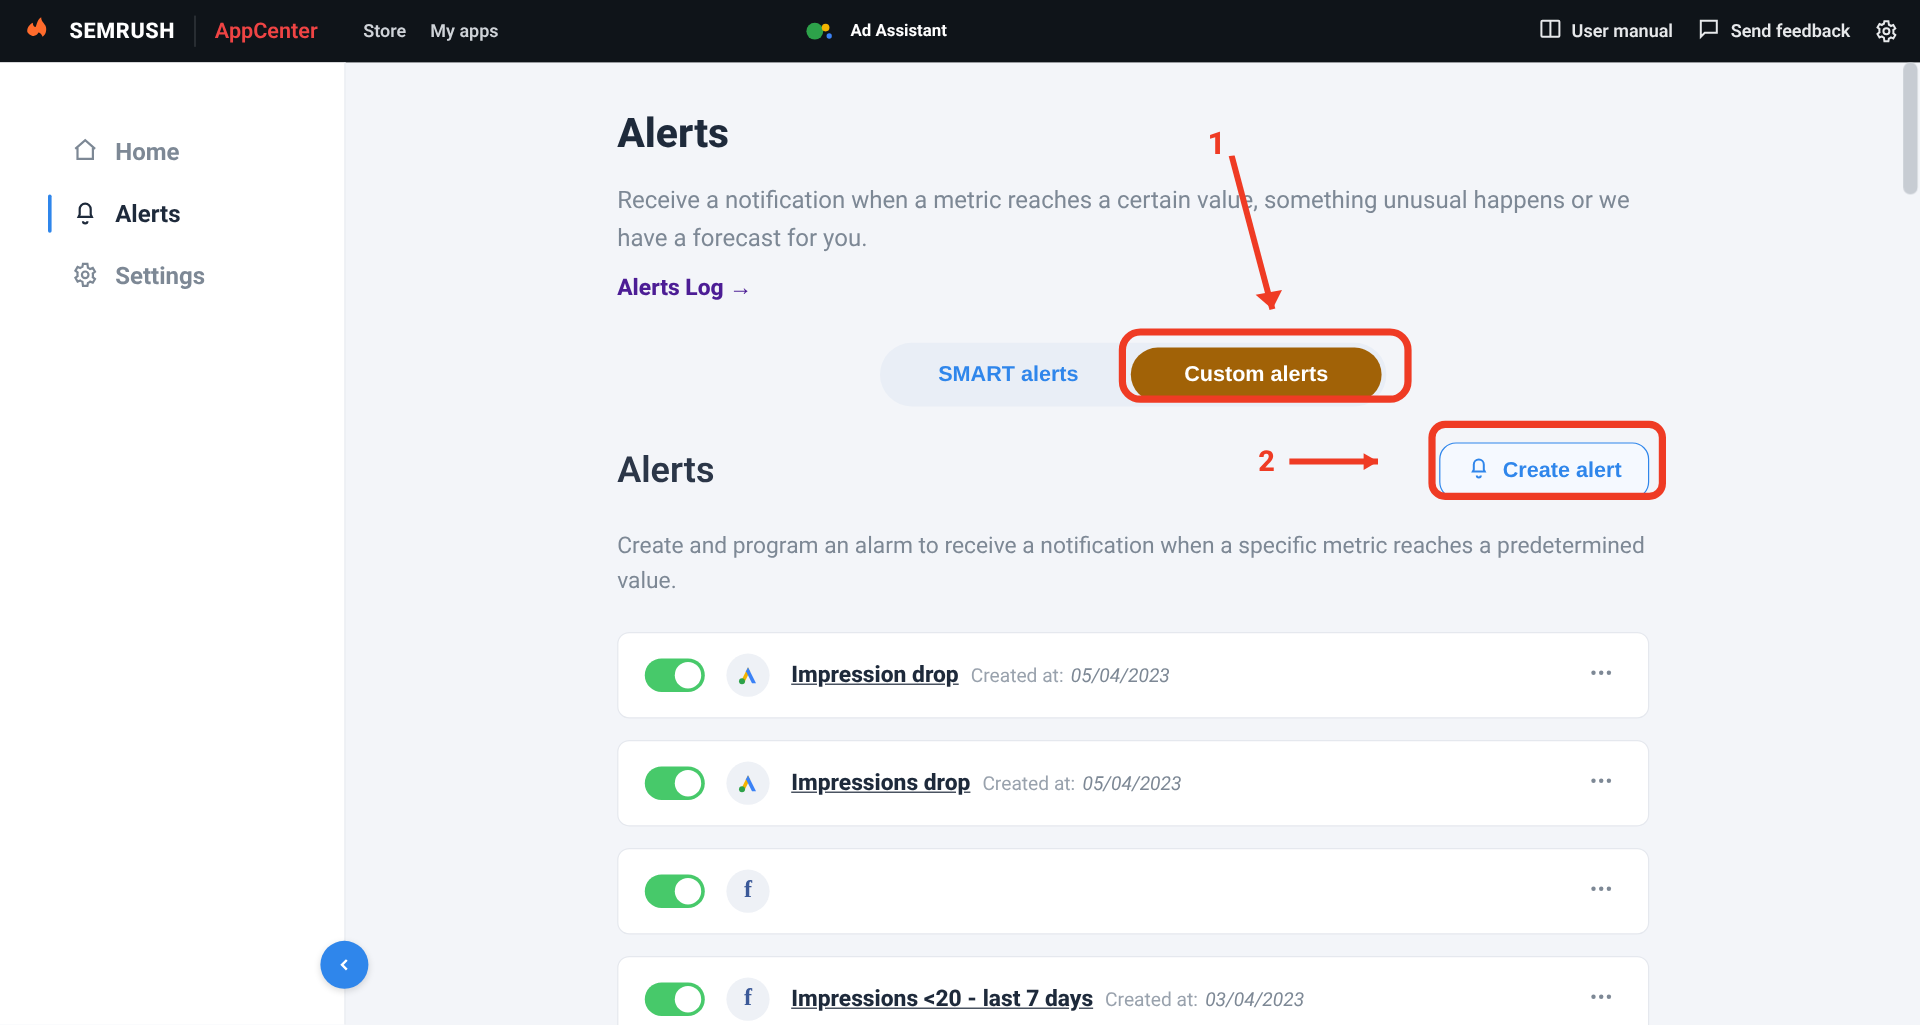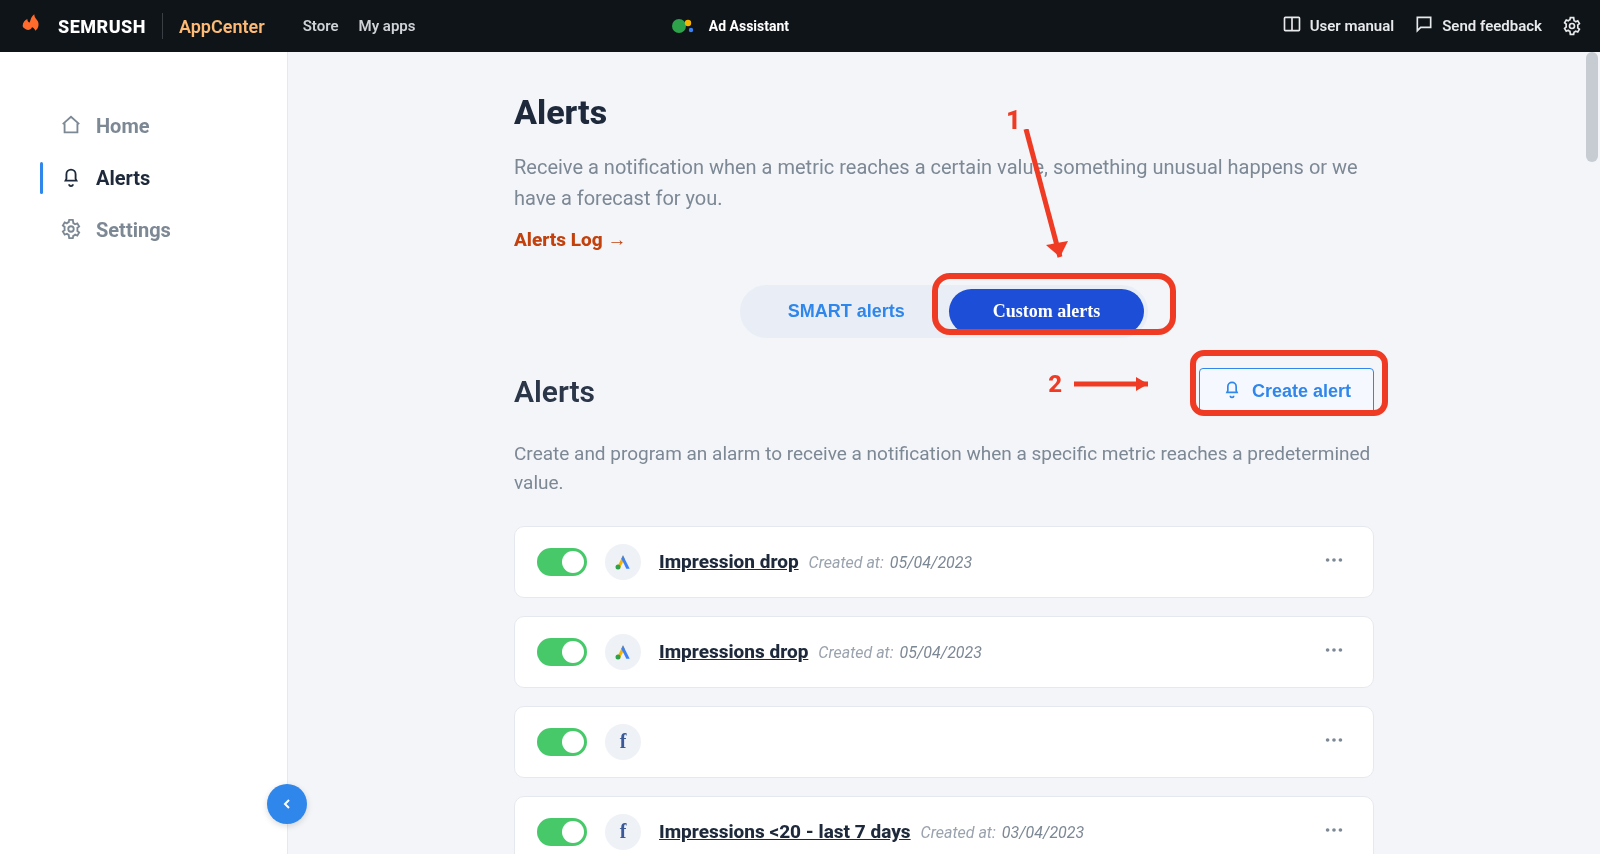--- a/index.html
+++ b/index.html
@@ -21,21 +21,21 @@
       align-items: center;
       padding: 0 18px;
       color: #fff;
       gap: 18px;
       font-size: 15px;
     }
     .brand-wrap { display:flex; align-items:center; gap:12px; }
     .flame { display:flex; align-items:center; }
     .brand-text { font-weight:800; letter-spacing:0.5px; font-size:18px; }
     .divider { width:1px; height:26px; background:#3a3f45; margin:0 4px; }
-    .appcenter { font-weight:600; font-size:18px; color:#fdba74; }
+    .appcenter { font-weight:600; font-size:18px; color:#ef4444; }
     .nav-links { display:flex; gap:20px; margin-left:20px; }
     .nav-links a { color:#cfd3d8; text-decoration:none; font-weight:600; cursor:pointer; }
     .center-app { margin-left:auto; margin-right:auto; display:flex; align-items:center; gap:12px; }
     .center-app .dots { display:flex; align-items:center; }
     .center-app .title { font-weight:700; font-size:14px; }
     .right-links { margin-left:auto; display:flex; align-items:center; gap:20px; }
     .right-links .item { display:flex; align-items:center; gap:8px; color:#e7e9eb; font-weight:600; cursor:pointer; }
     .right-links svg { stroke:#e7e9eb; }
 
     
@@ -77,51 +77,51 @@
       background:#2f86eb; display:flex; align-items:center; justify-content:center; cursor:pointer;
       box-shadow:0 2px 6px rgba(0,0,0,0.15);
     }
 
     
     .main { flex:1; overflow:auto; position:relative; }
     .content { max-width:900px; margin:0 auto; padding:40px 20px 60px 20px; }
 
     h1.page-title { font-size:34px; font-weight:800; color:#1e2a3b; margin-bottom:20px; }
     .page-sub { font-size:20px; color:#7d8895; line-height:1.55; margin-bottom:14px; }
-    .alerts-log { display:inline-flex; align-items:center; gap:6px; color:#c2410c; font-weight:800; font-size:19px; text-decoration:none; cursor:pointer; margin-bottom:12px; }
+    .alerts-log { display:inline-flex; align-items:center; gap:6px; color:#4c1d95; font-weight:800; font-size:19px; text-decoration:none; cursor:pointer; margin-bottom:12px; }
 
     .segmented {
       display:flex; justify-content:center; margin:22px 0 26px 0;
       position:relative;
     }
     .seg-wrap {
       background:#e9eef6; border-radius:32px; display:flex; padding:4px;
     }
     .seg-btn {
       padding:12px 44px; border:none; border-radius:28px; font-weight:800; font-size:18px;
       cursor:pointer; background:transparent; color:#2f86eb;
     }
-    .seg-btn.active { background:#1d4ed8; color:#fff;font-family:Liberation Serif, serif; }
+    .seg-btn.active { background:#a16207; color:#fff; }
 
     .red-box-1 {
       position:absolute; border:6px solid #ef3b24; border-radius:18px;
       left:418px; top:-12px; width:244px; height:62px; pointer-events:none;
     }
     .annot-1 {
       position:absolute; top:-180px; left:480px; pointer-events:none;
     }
     .annot-1 .num { color:#ef3b24; font-weight:800; font-size:26px; position:absolute; left:12px; top:0; }
     .arrow1 { position:absolute; left:22px; top:24px; }
 
     .subsection { margin-top:30px; position:relative; }
     .subhead { display:flex; align-items:center; justify-content:space-between; margin-bottom:24px; position:relative; }
     h2.sub-title { font-size:30px; font-weight:600; color:#2b3648; }
     .create-btn {
       display:flex; align-items:center; gap:10px; border:1.5px solid #2f86eb; color:#2f86eb;
-      background:#f5f9ff; padding:10px 22px; border-radius:4px; font-weight:800; font-size:18px;
+      background:#f5f9ff; padding:10px 22px; border-radius:14px; font-weight:800; font-size:18px;
       cursor:pointer;
     }
     .red-box-2 {
       position:absolute; border:6px solid #ef3b24; border-radius:14px;
       right:-14px; top:-18px; width:198px; height:66px; pointer-events:none;
     }
     .annot-2 { position:absolute; right:210px; top:2px; display:flex; align-items:center; gap:12px; pointer-events:none; }
     .annot-2 .num { color:#ef3b24; font-weight:800; font-size:24px; }
 
     .sub-desc { font-size:19px; color:#7d8895; line-height:1.55; margin-bottom:28px; }
@@ -134,21 +134,21 @@
     .toggle {
       width:50px; height:28px; border-radius:16px; background:#47c96a; position:relative; cursor:pointer; flex-shrink:0;
     }
     .toggle::after {
       content:""; position:absolute; right:3px; top:3px; width:22px; height:22px; border-radius:50%; background:#fff;
     }
     .channel-circle {
       width:36px; height:36px; border-radius:50%; background:#eef1f6; display:flex; align-items:center; justify-content:center; flex-shrink:0;
     }
     .alert-name { font-weight:800; font-size:19px; color:#1e2a3b;text-decoration:underline; }
-    .created-label { font-style:italic; color:#99a2ad; font-size:16px; margin-left:6px; }
+    .created-label { color:#99a2ad; font-size:16px; margin-left:6px; }
     .created-date { font-style:italic; color:#7d8895; font-size:16px; margin-left:2px; }
     .kebab { margin-left:auto; color:#7d8895; cursor:pointer; padding:6px; }
 
     .scrollbar { position:absolute; right:2px; top:52px; width:12px; height:110px; background:#c7ccd3; border-radius:6px; }
   </style>
 </head>
 <body>
 
 <div class="topbar">
   <div class="brand-wrap">

